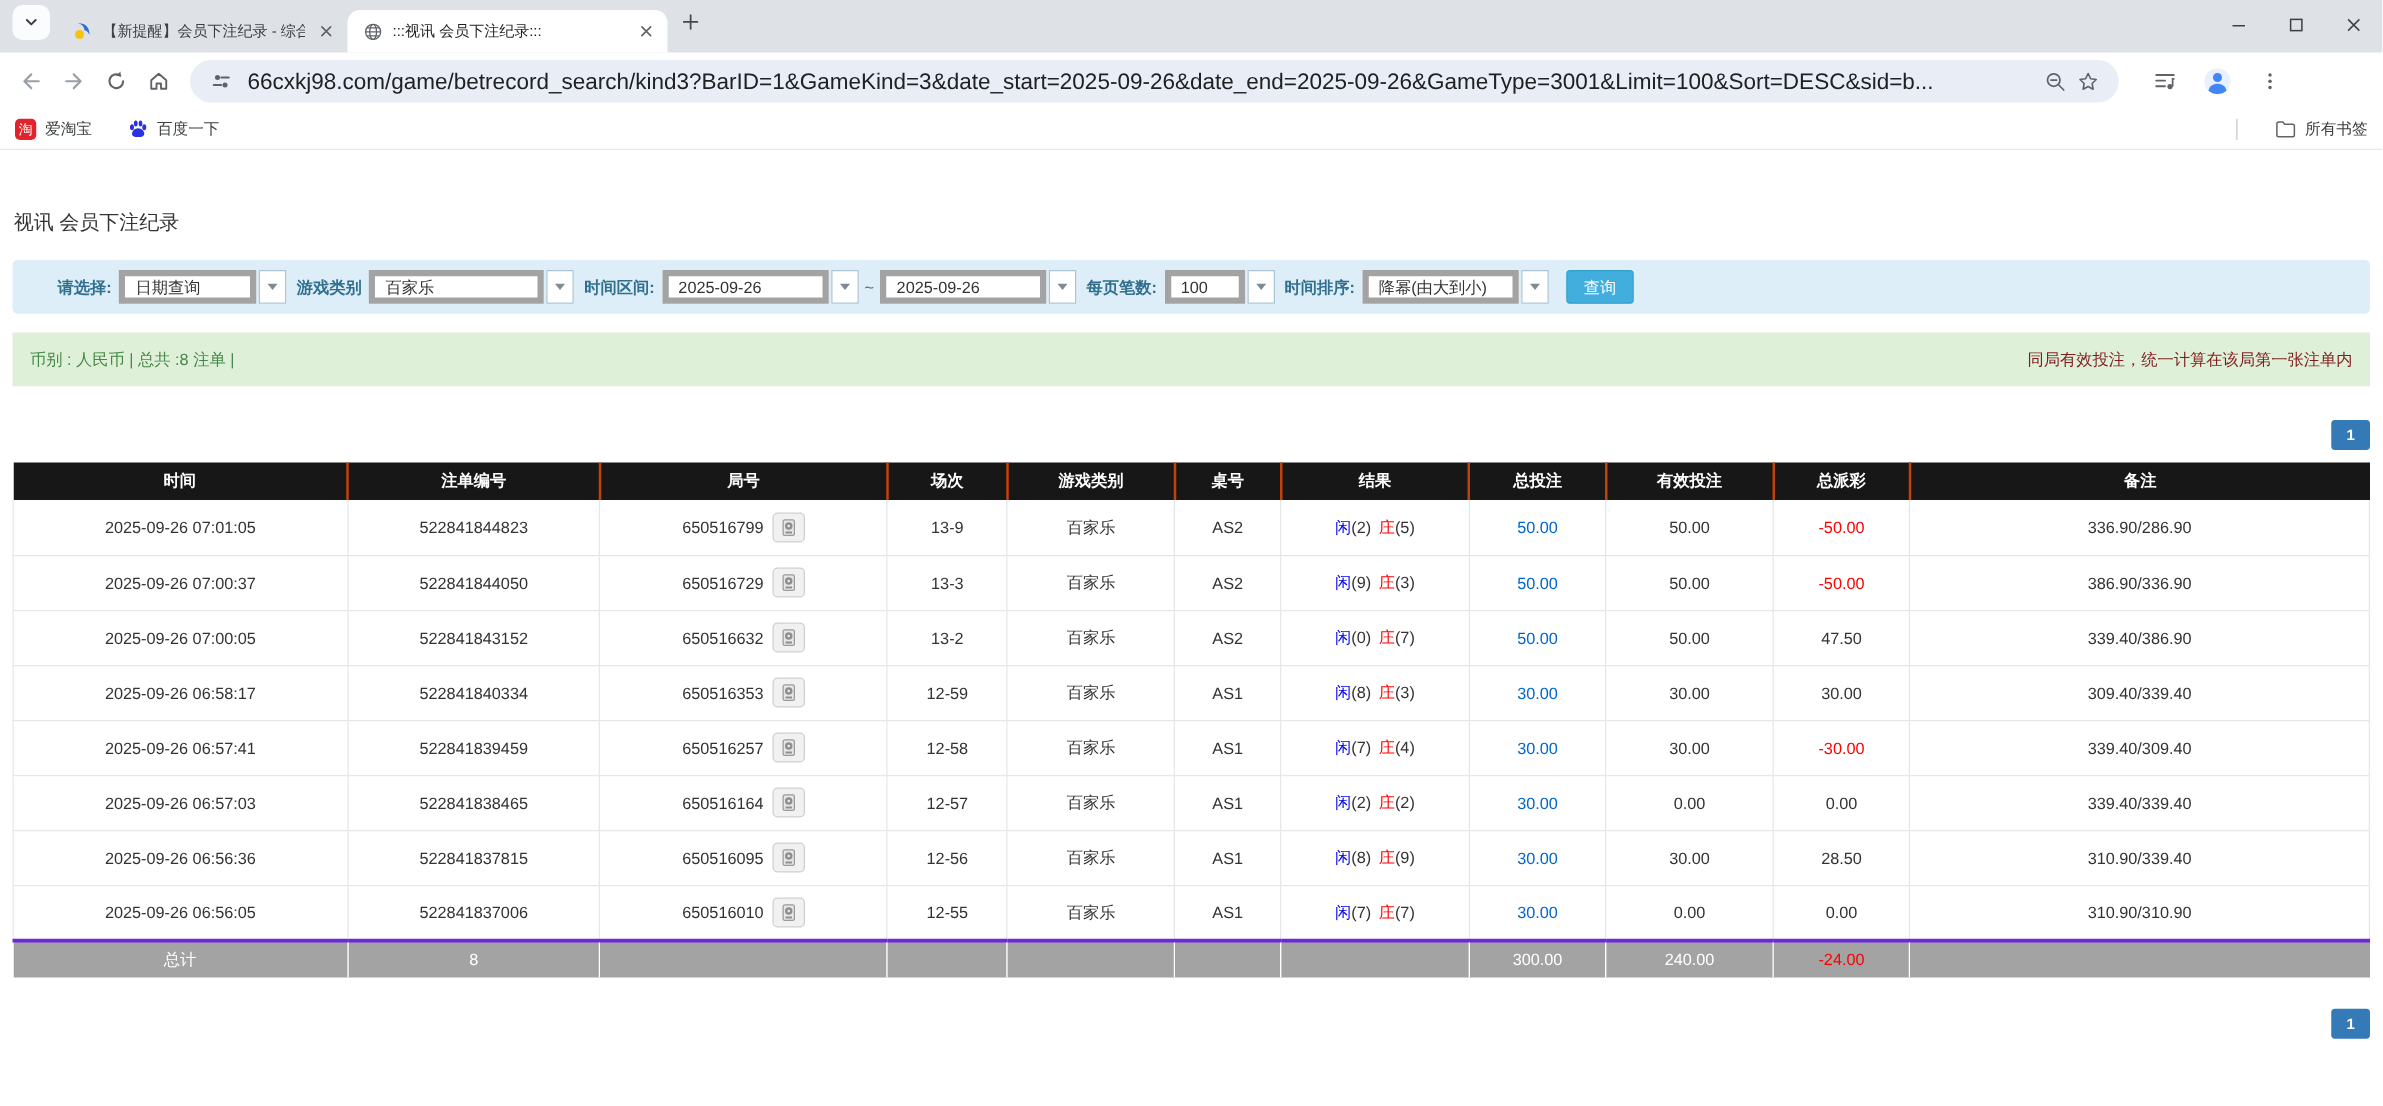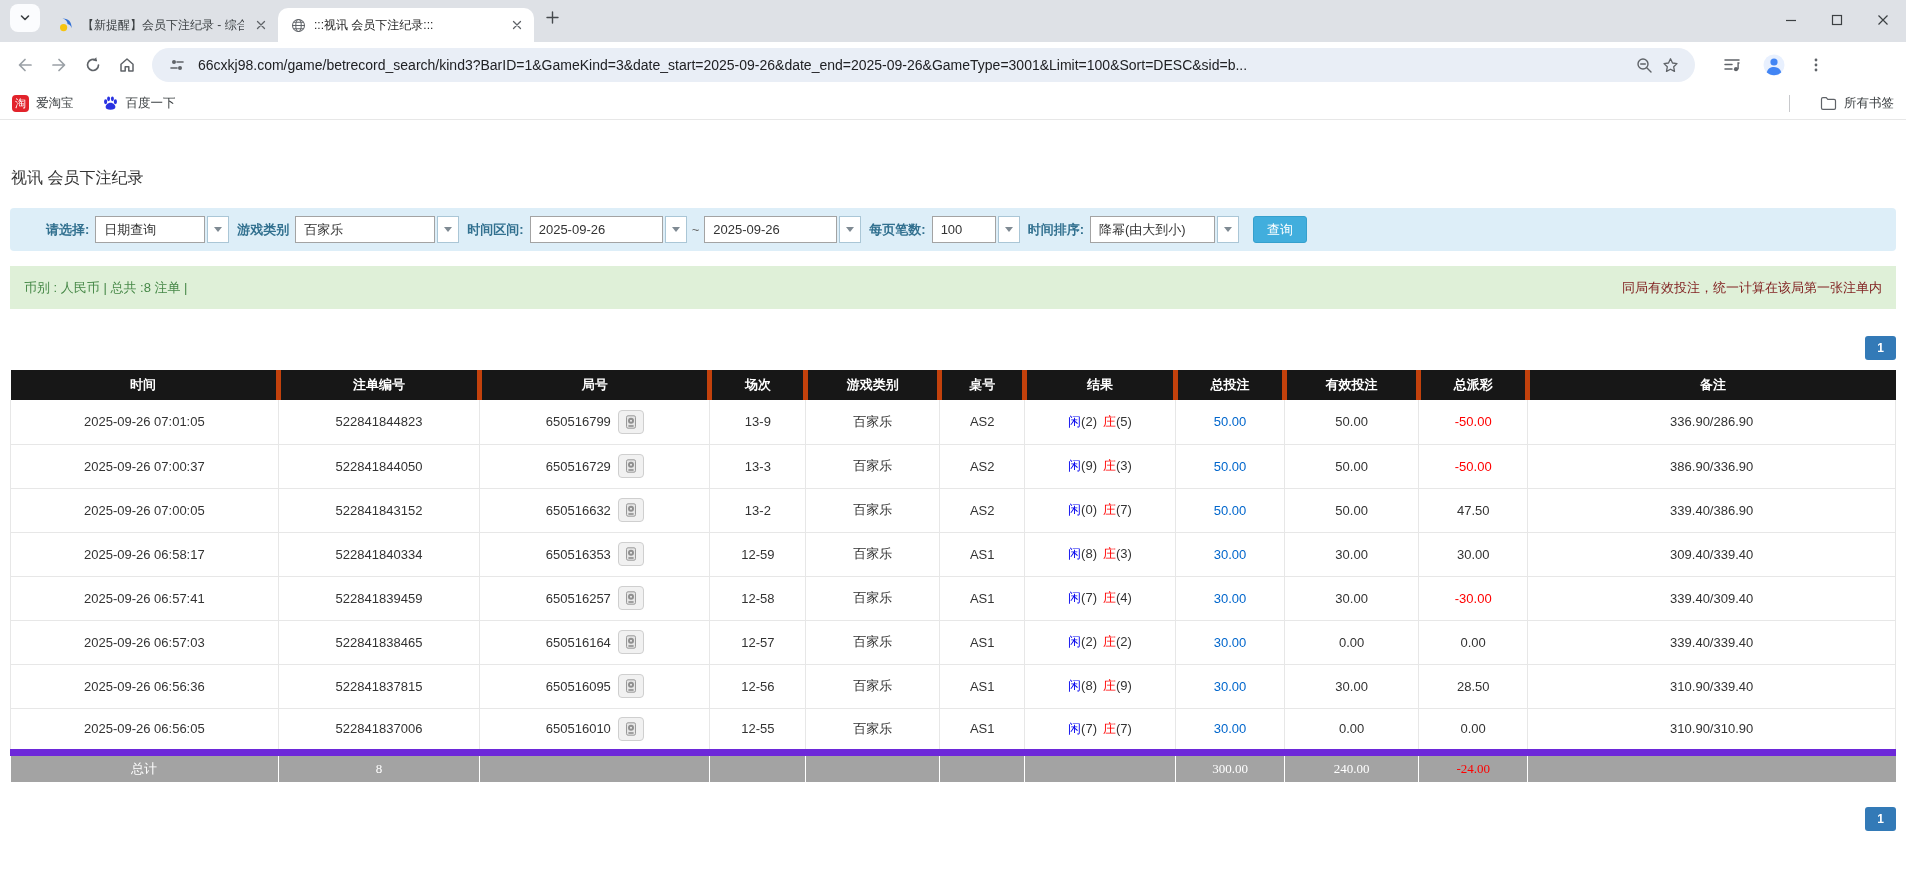--- a/index.html
+++ b/index.html
@@ -17,39 +17,39 @@
   .tab-close { width:18px; height:18px; border-radius:50%; display:flex; align-items:center; justify-content:center; flex:none; }
   .favicon { width:16px; height:16px; flex:none; display:flex; align-items:center; justify-content:center; }
   .newtab { width:28px; height:28px; margin:0 0 7px 4px; display:flex; align-items:center; justify-content:center; align-self:center; }
   .win-controls { position:absolute; right:0; top:0; height:40px; display:flex; }
   .win-btn { width:46px; height:100%; display:flex; align-items:center; justify-content:center; }
 
   .toolbar { height:46px; background:#fff; display:flex; align-items:center; padding:0 75px 0 8px; }
   .nav-btn { width:34px; height:34px; border-radius:50%; display:flex; align-items:center; justify-content:center; flex:none; }
   .omnibox { flex:1; min-width:0; height:34px; background:#e9eef6; border-radius:17px;
     display:flex; align-items:center; padding:0 12px; margin:0 10px 0 8px; }
-  .omnibox .url { flex:1; min-width:0; white-space:nowrap; overflow:hidden; font-size:14px; color:#202124; margin:0 10px 0 8px; }
+  .omnibox .url { flex:1; min-width:0; white-space:nowrap; overflow:hidden; font-size:18px; color:#202124; margin:0 10px 0 8px; }
   .omni-ic { width:26px; height:26px; display:flex; align-items:center; justify-content:center; flex:none; }
   .tool-ic { width:30px; height:30px; display:flex; align-items:center; justify-content:center; flex:none; margin-left:12px; }
 
   .bookmarks { height:32px; background:#fff; border-bottom:1px solid #e7e7e7; display:flex; align-items:center; padding:0 12px; font-size:12.5px; color:#3c4043; }
   .bm { display:flex; align-items:center; gap:7px; margin-right:28px; cursor:pointer; }
   .bm-ico-taobao { width:17px; height:17px; background:#e2232b; color:#fff; border-radius:4px; font-size:11px;
     display:flex; align-items:center; justify-content:center; }
   .bm-right { margin-left:auto; display:flex; align-items:center; gap:24px; }
   .bm-sep { width:1px; height:17px; background:#c8c9cc; margin-right:6px; }
 
   
   .content { height:765px; background:#fff; }
   .page-title { font-size:16px; font-weight:400; color:#333; margin:48px 0 0 11px; }
 
   .filterbar { margin:19px 10px 0 10px; height:43px; background:#ddeef8; border-radius:4px;
     display:flex; align-items:center; padding:0 28px; font-size:13px; }
   .flabel { color:#31708f; font-weight:bold; margin:0 6px 0 8px; white-space:nowrap; }
-  .combo { background:#fff; border:1px solid #a3a3a3; height:27px; display:flex; align-items:center;
+  .combo { background:#fff; border:5px solid #a3a3a3; height:27px; display:flex; align-items:center;
     padding:0 8px; color:#333; white-space:nowrap; }
   .combo-arrow { width:22px; height:27px; background:#fff; border:1px solid #aac6d6; margin-left:2px;
     display:flex; align-items:center; justify-content:center; cursor:pointer; }
   .tri { width:0; height:0; border-left:4px solid transparent; border-right:4px solid transparent; border-top:5px solid #7f8a93; }
   .tilde { color:#666; margin:0 5px; }
   .search-btn { margin-left:14px; height:27px; padding:0 13px; background:#41aedd; border:1px solid #35a0cd;
     border-radius:3px; color:#fff; font-size:13px; cursor:pointer; font-family:inherit; }
 
   .summary { margin:15px 10px 0 10px; height:43px; background:#dff0d8; display:flex; align-items:center;
     justify-content:space-between; padding:0 14px; font-size:13px; }
@@ -59,35 +59,35 @@
   .pager { text-align:right; margin-right:10px; }
   .pager.top { margin-top:27px; }
   .pager.bottom { margin-top:25px; }
   .page-btn { display:inline-flex; width:31px; height:24px; background:#337ab7; border-radius:3px;
     color:#fff; font-size:12px; font-weight:bold; align-items:center; justify-content:center; cursor:pointer; }
 
   table.bets { width:1886px; margin:10px 10px 0 10px; border-collapse:collapse; table-layout:fixed; font-size:13px; color:#333; }
   .col-time{width:14.2%} .col-betno{width:10.7%} .col-round{width:12.2%} .col-session{width:5.1%}
   .col-game{width:7.1%} .col-tableno{width:4.5%} .col-result{width:8%} .col-totalbet{width:5.8%}
   .col-validbet{width:7.1%} .col-payout{width:5.8%} .col-note{width:19.5%}
-  table.bets th { background:#171717; color:#fff; height:30px; font-weight:bold; border-right:5px solid #c2410c; text-align:center; }
+  table.bets th { background:#171717; color:#fff; height:30px; font-weight:bold; border-right:2px solid #c2410c; text-align:center; }
   table.bets th:last-child { border-right:none; }
   table.bets tbody td { height:44px; text-align:center; border-bottom:1px solid #e7e7e7; border-right:1px solid #e7e7e7; background:#fff; }
   table.bets tbody td:first-child { border-left:1px solid #e7e7e7; }
   .c-totalbet { color:#0066cc; }
   .neg { color:#f00 !important; }
   .r-player { color:#0000ee; }
   .r-banker { color:#f00; margin-left:6px; }
   .r-num { color:#333; }
   .round-wrap { display:inline-flex; align-items:center; gap:7px; }
   .vicon { width:26px; height:24px; background:#f1f1f1; border:1px solid #cfcfcf; border-radius:4px;
     display:inline-flex; align-items:center; justify-content:center; cursor:pointer; }
   table.bets tfoot td { background:#a3a3a3; color:#fff; height:30px; text-align:center; border-right:1px solid #fff; }
   table.bets tfoot td:last-child { border-right:none; }
-  table.bets tfoot tr.total-row td { border-top:7px solid #6d28d9;font-family:Liberation Serif, serif; }
+  table.bets tfoot tr.total-row td { border-top:3px solid #6d28d9; }
 
   svg { display:block; }
 </style>
 </head>
 <body>
 
 <div class="tabstrip">
   <div class="tab-search">
     <svg width="12" height="12" viewBox="0 0 12 12">
         <polyline points="2.5,4 6,7.5 9.5,4" fill="none" stroke="#3c4043" stroke-width="1.6" stroke-linecap="round" stroke-linejoin="round"></polyline>

